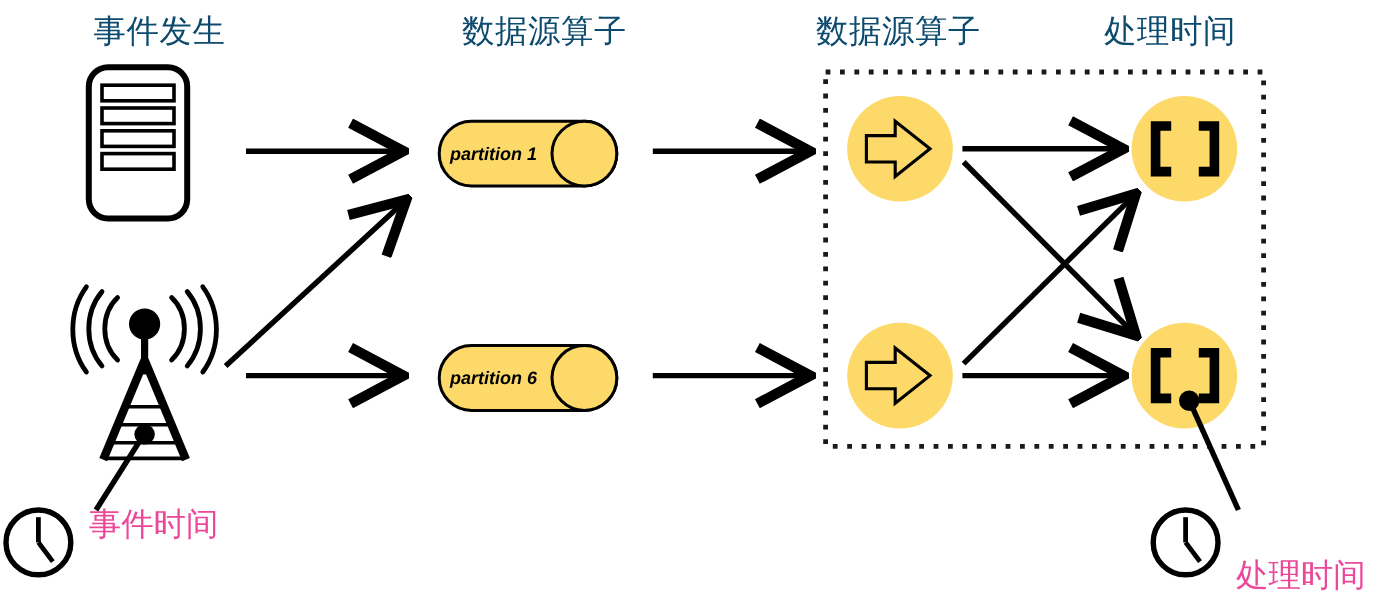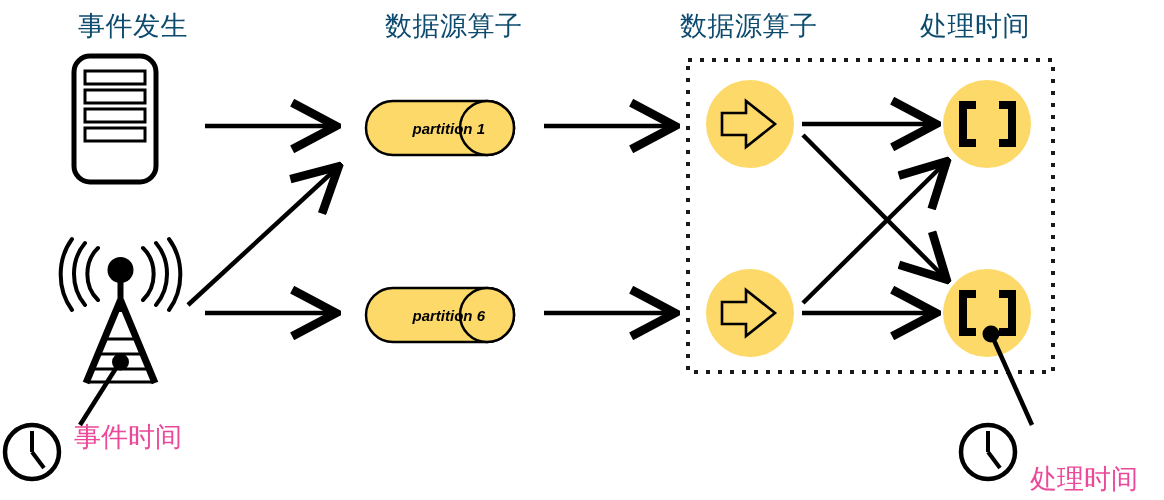--- a/index.html
+++ b/index.html
@@ -43,21 +43,21 @@
   }
   .partition-text {
     position: absolute;
     font-family: "Liberation Sans", "DejaVu Sans", sans-serif;
     font-style: italic;
     font-weight: bold;
     font-size: 15px;
     color: #000000;
     white-space: nowrap;
     line-height: 1;
-    text-align: right;
+    text-align: left;
   }
 </style>
 </head>
 <body>
 
 <div id="stage">
 
   <svg id="canvas" viewBox="0 0 1164 500">
 
     <defs>

